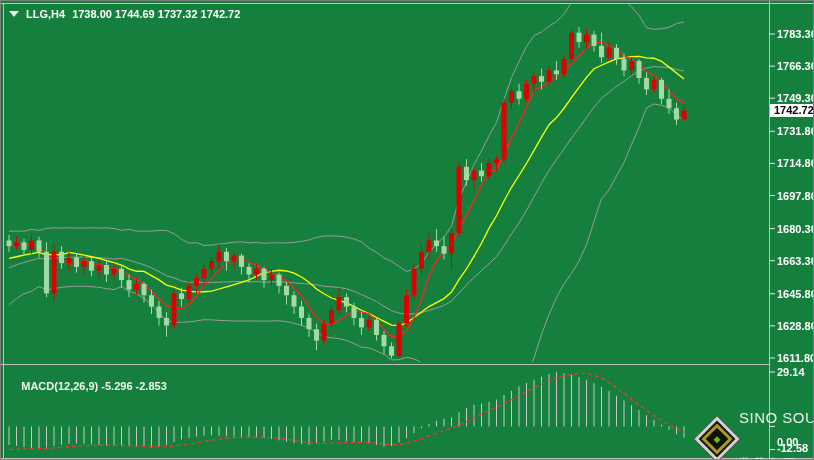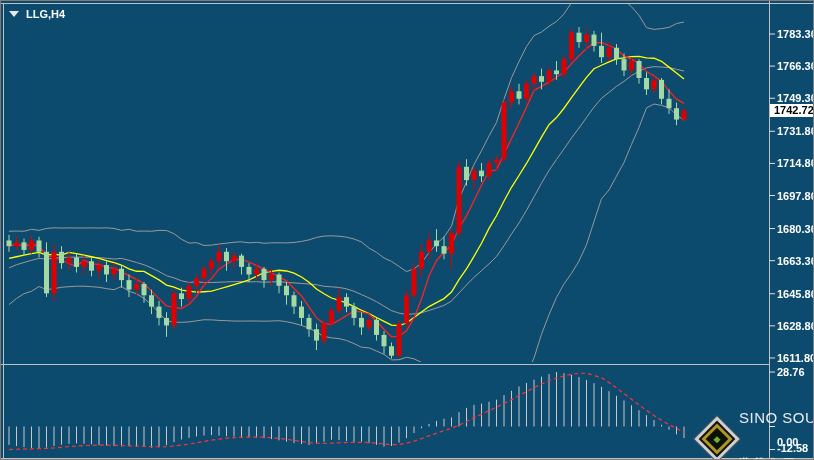--- a/index.html
+++ b/index.html
@@ -1,16 +1,16 @@
 <!DOCTYPE html>
 <html><head>
 <meta charset="utf-8">
 <style>
   html,body{margin:0;padding:0;background:#2a2a2a;}
-  .window{position:relative;width:814px;height:460px;background:#0c4a6e;overflow:hidden;
+  .window{position:relative;width:814px;height:460px;background:#15803d;overflow:hidden;
           font-family:"Liberation Sans",sans-serif;border:1px solid #7d7d7d;box-sizing:border-box;}
   #chart-svg{position:absolute;left:0;top:0;}
   .title-bar{position:absolute;left:8px;top:7px;display:flex;align-items:center;gap:7px;
              color:#fff;font-size:11px;font-weight:bold;white-space:pre;z-index:5;}
   .tri{width:0;height:0;border-left:5px solid transparent;border-right:5px solid transparent;
        border-top:6px solid #e8e8e8;display:inline-block;}
   .macd-label-bar{position:absolute;left:8px;top:367px;color:#f2f2f2;font-size:11px;font-weight:bold;
                   white-space:pre;z-index:5;}
   .price-axis{position:absolute;left:769px;top:0;width:45px;height:460px;z-index:4;}
   .tick-label{position:absolute;left:7px;color:#ffffff;font-size:11px;font-weight:bold;white-space:nowrap;}
@@ -349,41 +349,44 @@
         <line x1="768" y1="292.7375" x2="774" y2="292.7375"></line>
         <line x1="768" y1="324.8505" x2="774" y2="324.8505"></line>
         <line x1="768" y1="356.9635" x2="774" y2="356.9635"></line>
         <line x1="768" y1="371.0324302" x2="774" y2="371.0324302"></line>
         <line x1="768" y1="425.5" x2="774" y2="425.5"></line>
         <line x1="768" y1="448.53063910000003" x2="774" y2="448.53063910000003"></line>
       </g>
     </svg>
 
   <div class="title-bar">
-    <span class="tri"></span><span>LLG,H4</span>
+    <span class="tri"></span><span>LLG,H4</span><span>1738.00 1744.69 1737.32 1742.72</span>
   </div>
 
+  <div class="macd-label-bar">
+    <span>MACD(12,26,9)</span> <span>-5.296</span> <span>-2.853</span>
+  </div>
 
   <div class="price-axis" id="price-axis">
       <div class="tick-label" style="top: 27px;">1783.30</div>
       <div class="tick-label" style="top: 59.113px;">1766.30</div>
       <div class="tick-label" style="top: 91.226px;">1749.30</div>
       <div class="tick-label" style="top: 124.284px;">1731.80</div>
       <div class="tick-label" style="top: 156.397px;">1714.80</div>
       <div class="tick-label" style="top: 188.51px;">1697.80</div>
       <div class="tick-label" style="top: 221.567px;">1680.30</div>
       <div class="tick-label" style="top: 253.68px;">1663.30</div>
       <div class="tick-label" style="top: 286.738px;">1645.80</div>
       <div class="tick-label" style="top: 318.851px;">1628.80</div>
       <div class="tick-label" style="top: 350.964px;">1611.80</div>
     </div>
 
   <div class="last-price-box" id="last-price-box" style="top: 103.156px;">1742.72</div>
 
-  <div class="macd-axis-label" id="macd-max" style="top:365px">28.76</div>
+  <div class="macd-axis-label" id="macd-max" style="top:365px">29.14</div>
   <div class="macd-axis-label" id="macd-zero" style="top:435px">0.00</div>
   <div class="macd-axis-label" id="macd-min" style="top:441px">-12.58</div>
 
   <div class="watermark">
     <div class="diamond">
       <div class="gold"></div>
         <div class="dot"></div>
     </div>
     <div class="wm-text">
       <span class="wm-en">SINO SOUND</span>

